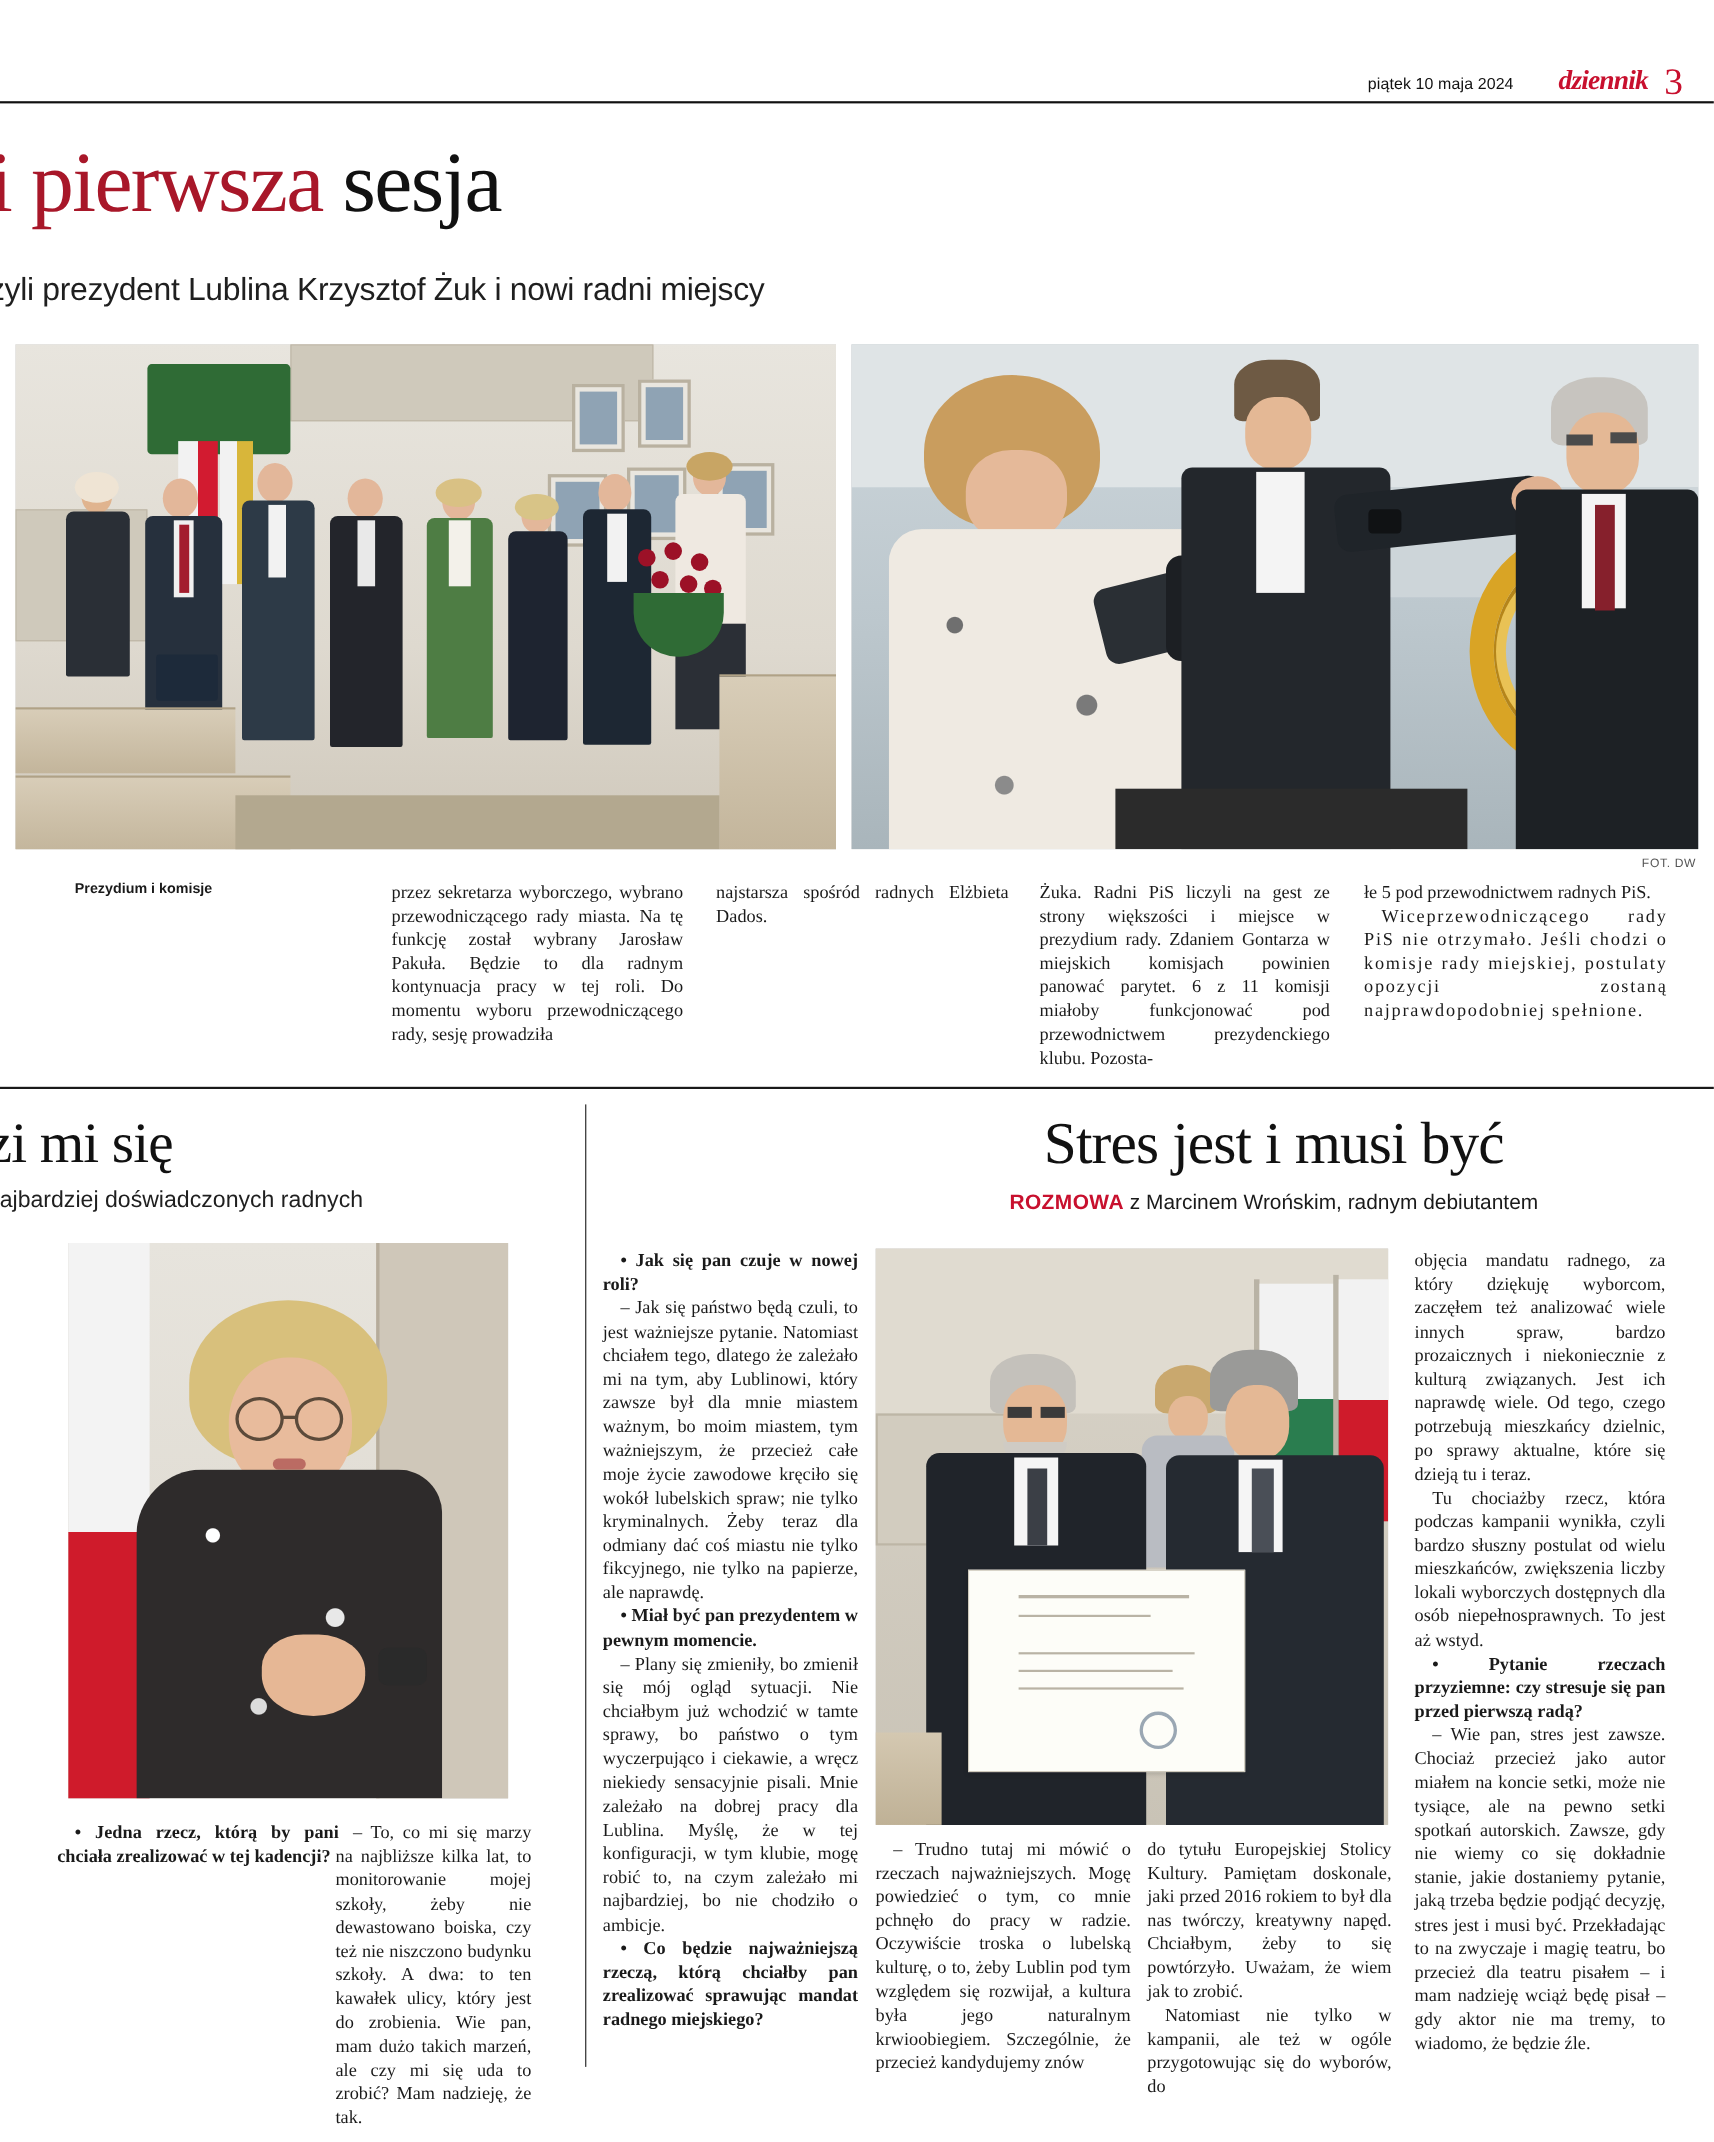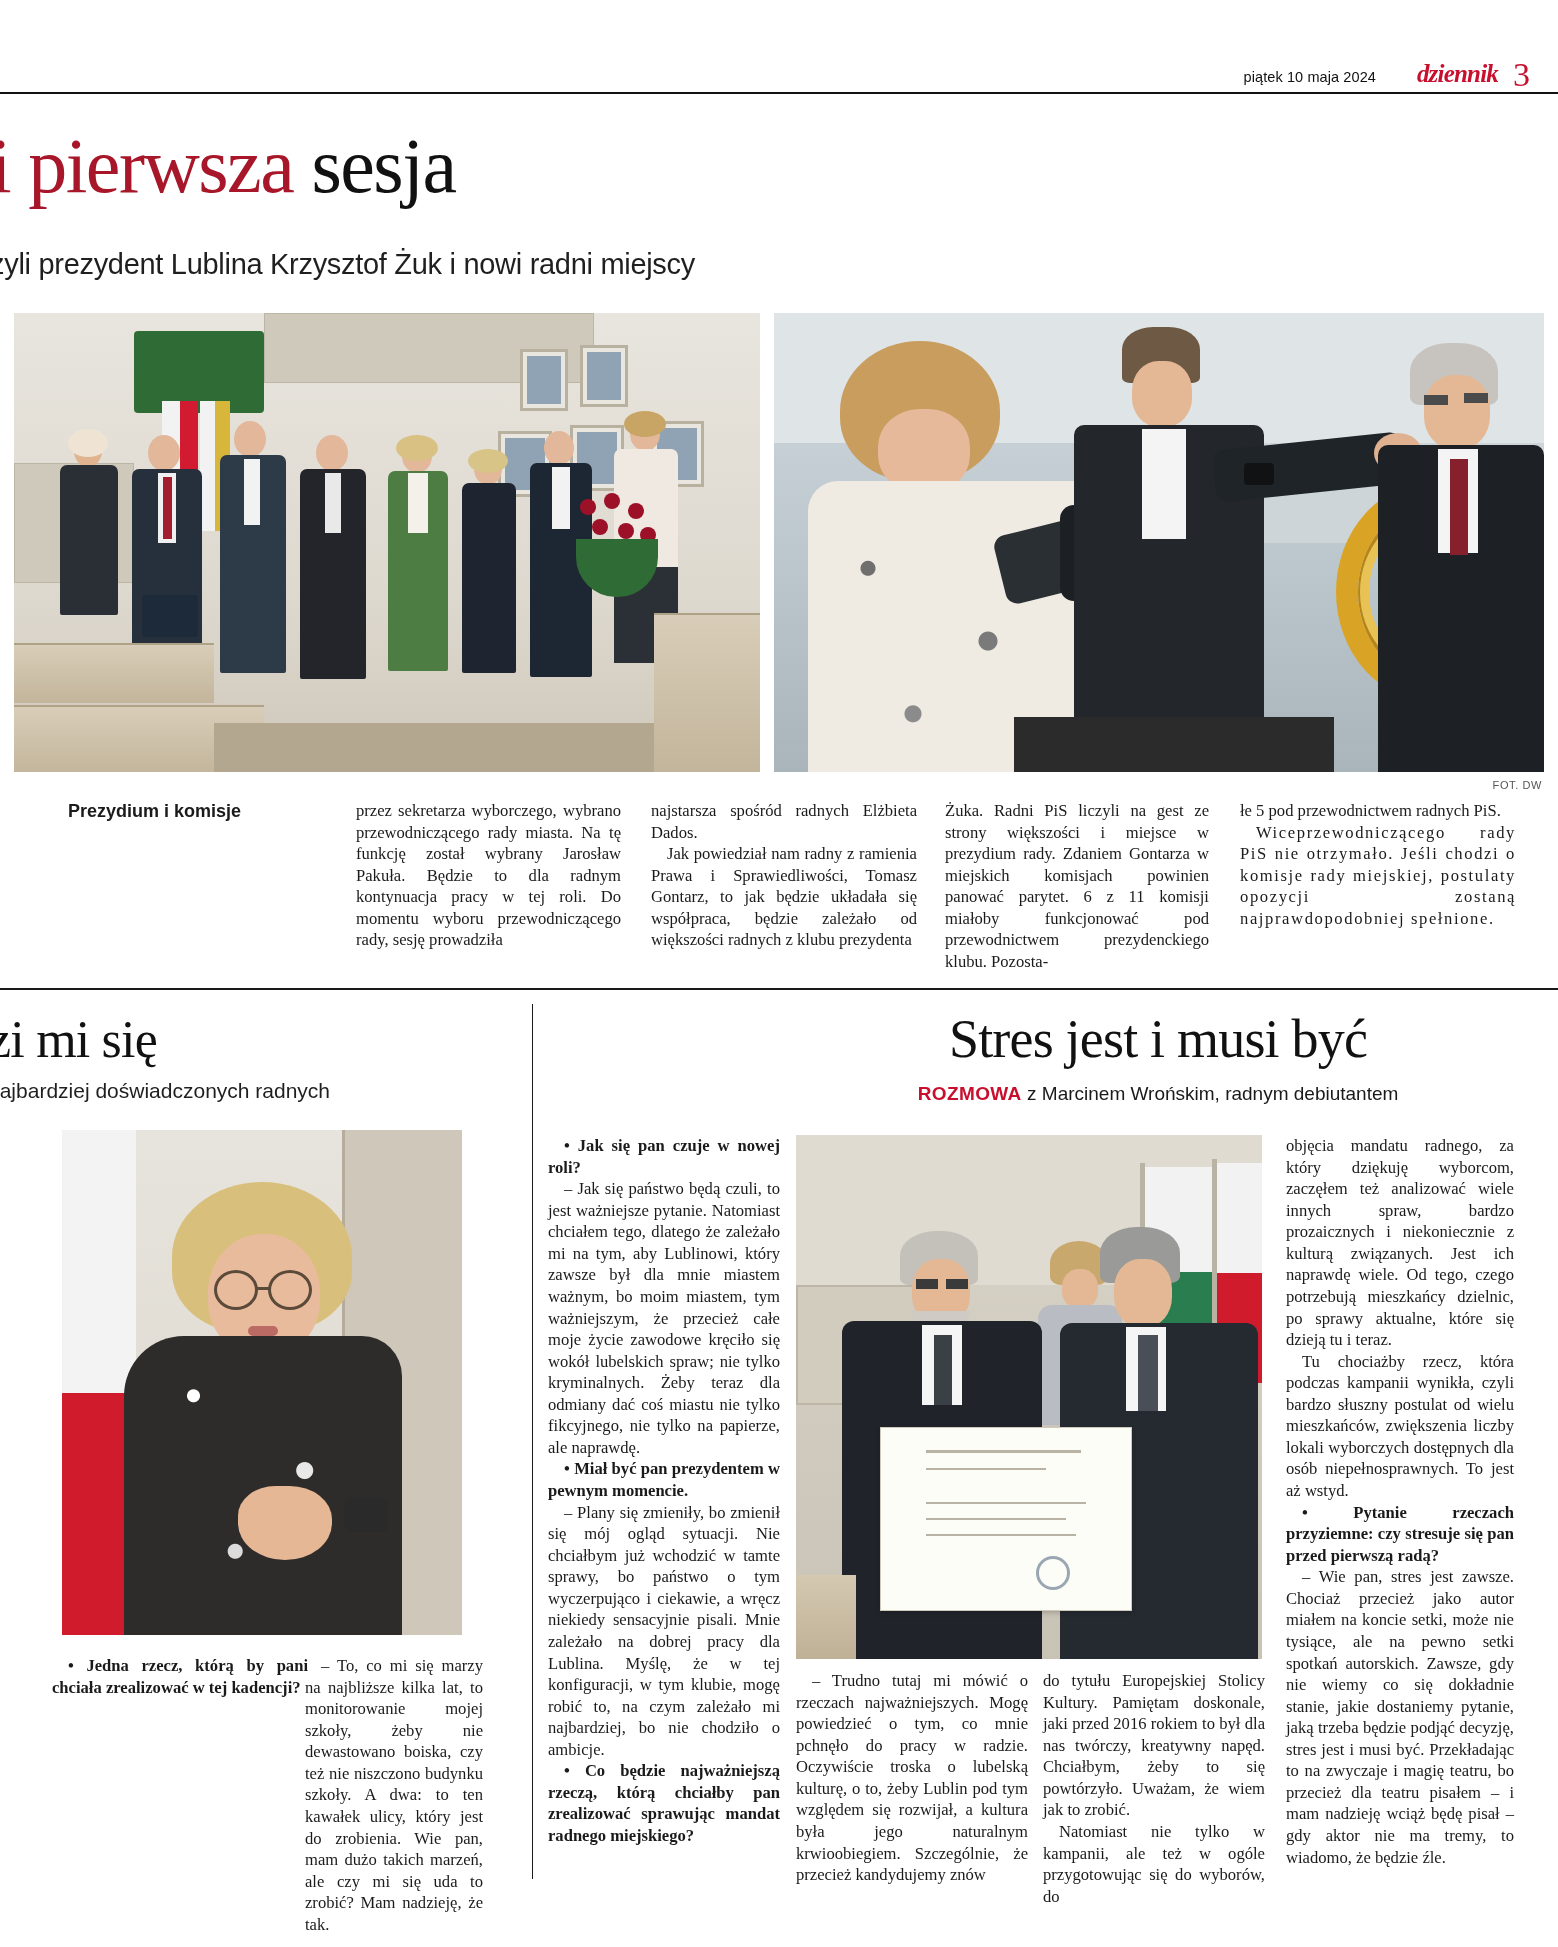--- a/index.html
+++ b/index.html
@@ -95,21 +95,21 @@
     line-height: 1.3;
     text-align: justify;
     hyphens: auto;
     -webkit-hyphens: auto;
   }
   .col p { margin: 0; text-indent: 16px; }
   .col p.noind { text-indent: 0; }
   .subhead {
     font-family: "Liberation Sans", sans-serif;
     font-weight: bold;
-    font-size: 18px;
+    font-size: 13px;
     margin: 9px 0 3px 0;
     text-indent: 0;
   }
   .spaced { letter-spacing: 1.6px; }
 
   .t-col1 { left: 52px;  top: 800px; width: 294px; }
   .t-col2 { left: 356px; top: 800px; width: 265px; }
   .t-col3 { left: 651px; top: 800px; width: 266px; }
   .t-col4 { left: 945px; top: 800px; width: 264px; }
   .t-col5 { left: 1240px;top: 800px; width: 276px; }
@@ -381,21 +381,20 @@
 <div class="fot-credit">FOT. DW</div>
 
 <div class="col t-col1">
   <p class="subhead">Prezydium i komisje</p>
 </div>
 <div class="col t-col2">
   <p class="noind">przez sekretarza wyborczego, wybrano przewodniczącego rady miasta. Na tę funkcję został wybrany Jarosław Pakuła. Będzie to dla radnym kontynuacja pracy w tej roli. Do momentu wyboru przewodniczącego rady, sesję prowadziła</p>
 </div>
 <div class="col t-col3">
   <p class="noind">najstarsza spośród radnych Elżbieta Dados.</p>
-  <p>Jak powiedział nam radny z ramienia Prawa i Sprawiedliwości, Tomasz Gontarz, to jak będzie układała się współpraca, będzie zależało od większości radnych z klubu prezydenta</p>
 </div>
 <div class="col t-col4">
   <p class="noind">Żuka. Radni PiS liczyli na gest ze strony większości i miejsce w prezydium rady. Zdaniem Gontarza w miejskich komisjach powinien panować parytet. 6 z 11 komisji miałoby funkcjonować pod przewodnictwem prezydenckiego klubu. Pozosta-</p>
 </div>
 <div class="col t-col5">
   <p class="noind">łe 5 pod przewodnictwem radnych PiS.</p>
   <p class="spaced">Wiceprzewodniczącego rady PiS nie otrzymało. Jeśli chodzi o komisje rady miejskiej, postulaty opozycji zostaną najprawdopodobniej spełnione.</p>
 </div>
 
 <div class="rule-h" style="left:0;top:988px;width:1558px;height:2px;"></div>

